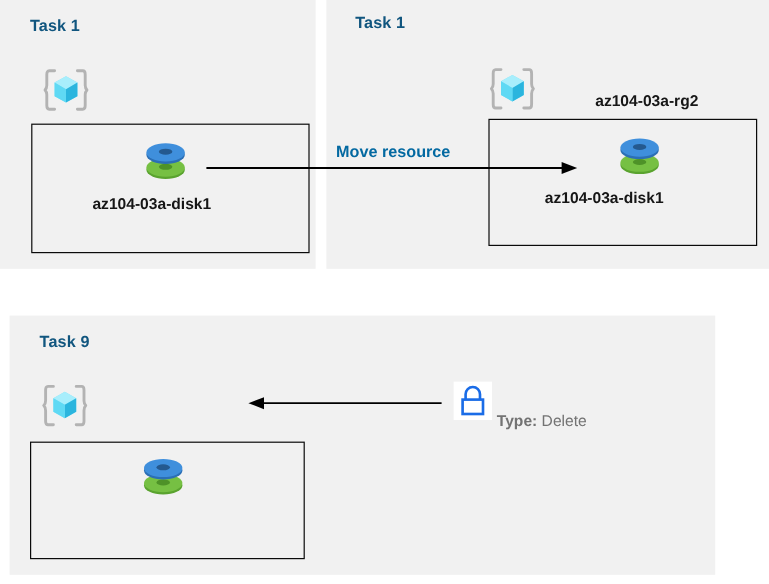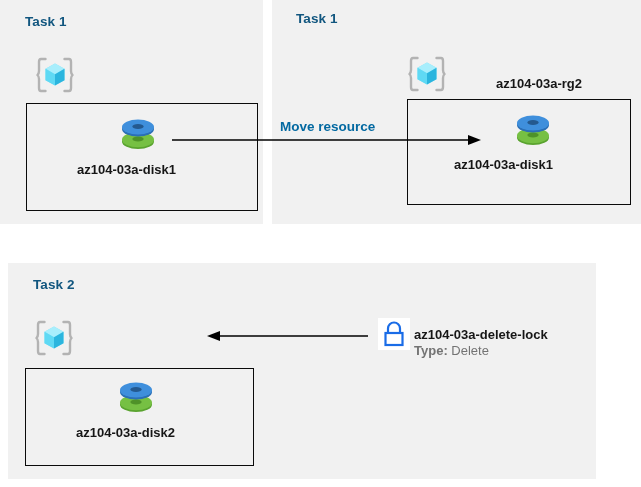--- a/index.html
+++ b/index.html
@@ -192,21 +192,21 @@
       <ellipse cx="23" cy="27.6" rx="16" ry="7.6" fill="#76c043"></ellipse>
       <ellipse cx="23" cy="27.0" rx="5.6" ry="2.5" fill="#4e9228"></ellipse>
       <ellipse cx="23" cy="17.0" rx="16" ry="7.6" fill="#2b6fb5"></ellipse>
       <ellipse cx="23" cy="15.0" rx="16" ry="7.6" fill="#3f8fdc"></ellipse>
       <ellipse cx="23" cy="14.4" rx="5.6" ry="2.5" fill="#24598f"></ellipse>
     </svg>
   </div>
   <div class="node-label" id="label-disk2">az104-03a-disk1</div>
 
   <div class="panel" id="panel-task3"></div>
-  <div class="panel-title" id="title-task3">Task 2</div>
+  <div class="panel-title" id="title-task3">Task 9</div>
 
   <div class="rg-icon" id="rg3-icon">
     <svg viewBox="0 0 38 38" width="38" height="38" aria-hidden="true">
       <path d="M9.5 3 L5 3 Q3 3 3 6 L3 15 Q3 17.5 1.5 19 Q3 20.5 3 23 L3 32 Q3 35 5 35 L9.5 35" fill="none" stroke="#b3b3b3" stroke-width="2.4" stroke-linecap="round" stroke-linejoin="round"></path>
       <path d="M28.5 3 L33 3 Q35 3 35 6 L35 15 Q35 17.5 36.5 19 Q35 20.5 35 23 L35 32 Q35 35 33 35 L28.5 35" fill="none" stroke="#b3b3b3" stroke-width="2.4" stroke-linecap="round" stroke-linejoin="round"></path>
       <path d="M19 7.5 L28.5 12.8 L28.5 24.2 L19 29.5 L9.5 24.2 L9.5 12.8 Z" fill="#7fe3f8"></path>
       <path d="M19 7.5 L28.5 12.8 L19 18.3 L9.5 12.8 Z" fill="#a8eefc"></path>
       <path d="M19 18.3 L28.5 12.8 L28.5 24.2 L19 29.5 Z" fill="#2bb5de"></path>
       <path d="M19 18.3 L19 29.5 L9.5 24.2 L9.5 12.8 Z" fill="#5fd9f4"></path>
     </svg>
@@ -217,29 +217,27 @@
   <div class="disk-icon" id="disk3-icon">
     <svg viewBox="0 0 46 44" width="46" height="44" aria-hidden="true">
       <ellipse cx="23" cy="29.5" rx="16" ry="7.6" fill="#5aa32f"></ellipse>
       <ellipse cx="23" cy="27.6" rx="16" ry="7.6" fill="#76c043"></ellipse>
       <ellipse cx="23" cy="27.0" rx="5.6" ry="2.5" fill="#4e9228"></ellipse>
       <ellipse cx="23" cy="17.0" rx="16" ry="7.6" fill="#2b6fb5"></ellipse>
       <ellipse cx="23" cy="15.0" rx="16" ry="7.6" fill="#3f8fdc"></ellipse>
       <ellipse cx="23" cy="14.4" rx="5.6" ry="2.5" fill="#24598f"></ellipse>
     </svg>
   </div>
-  <div class="node-label" id="label-disk3">az104-03a-disk2</div>
 
   <div class="lock-icon" id="lock-icon">
     <svg viewBox="0 0 32 32" width="32" height="32" aria-hidden="true">
       <path d="M10 15 L10 10.5 A6 6 0 0 1 22 10.5 L22 15" fill="none" stroke="#1a6ce7" stroke-width="2.2"></path>
       <rect x="7.5" y="15" width="17" height="12" fill="none" stroke="#1a6ce7" stroke-width="2.2"></rect>
     </svg>
   </div>
-  <div id="label-lock-name">az104-03a-delete-lock</div>
   <div id="lock-type-line">
     <span class="k">Type:</span>
     <span class="v">Delete</span>
   </div>
 
   <svg id="connectors" viewBox="0 0 641 487">
 
     <g>
       <line x1="172" y1="140" x2="470" y2="140" stroke="#000000" stroke-width="1.5"></line>
       <path d="M481 140 L468 135 L468 145 Z" fill="#000000"></path>

